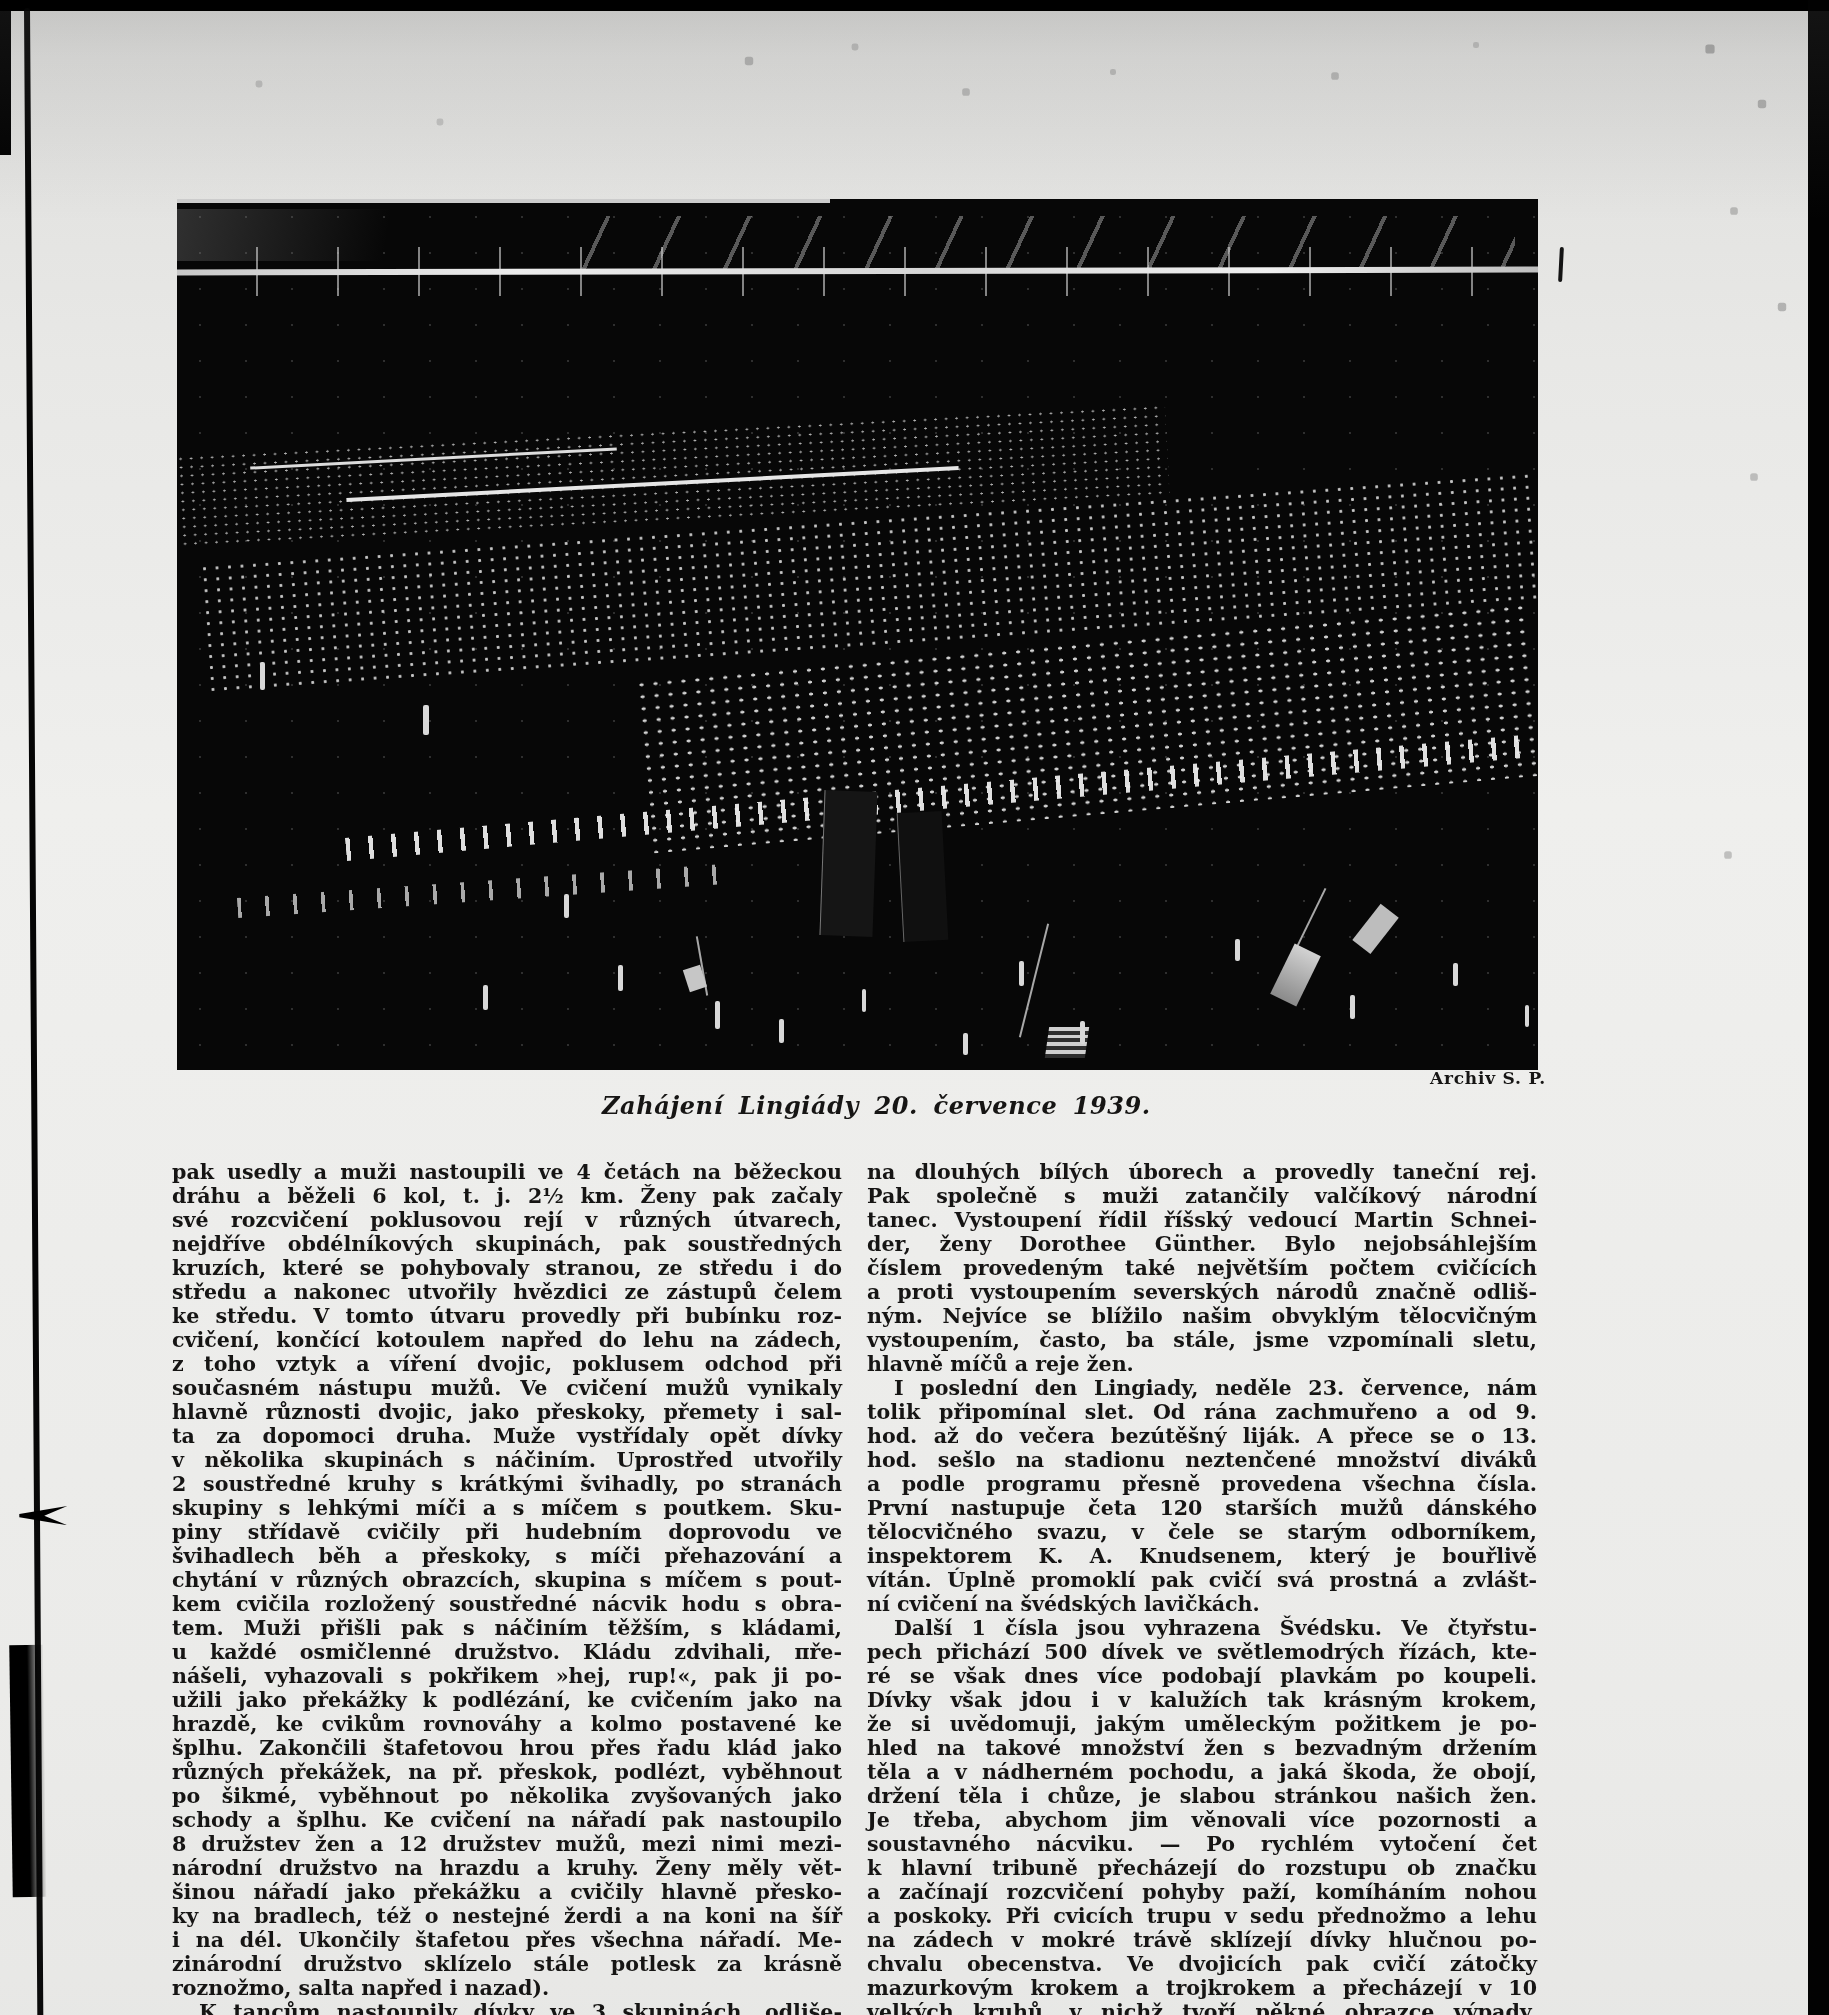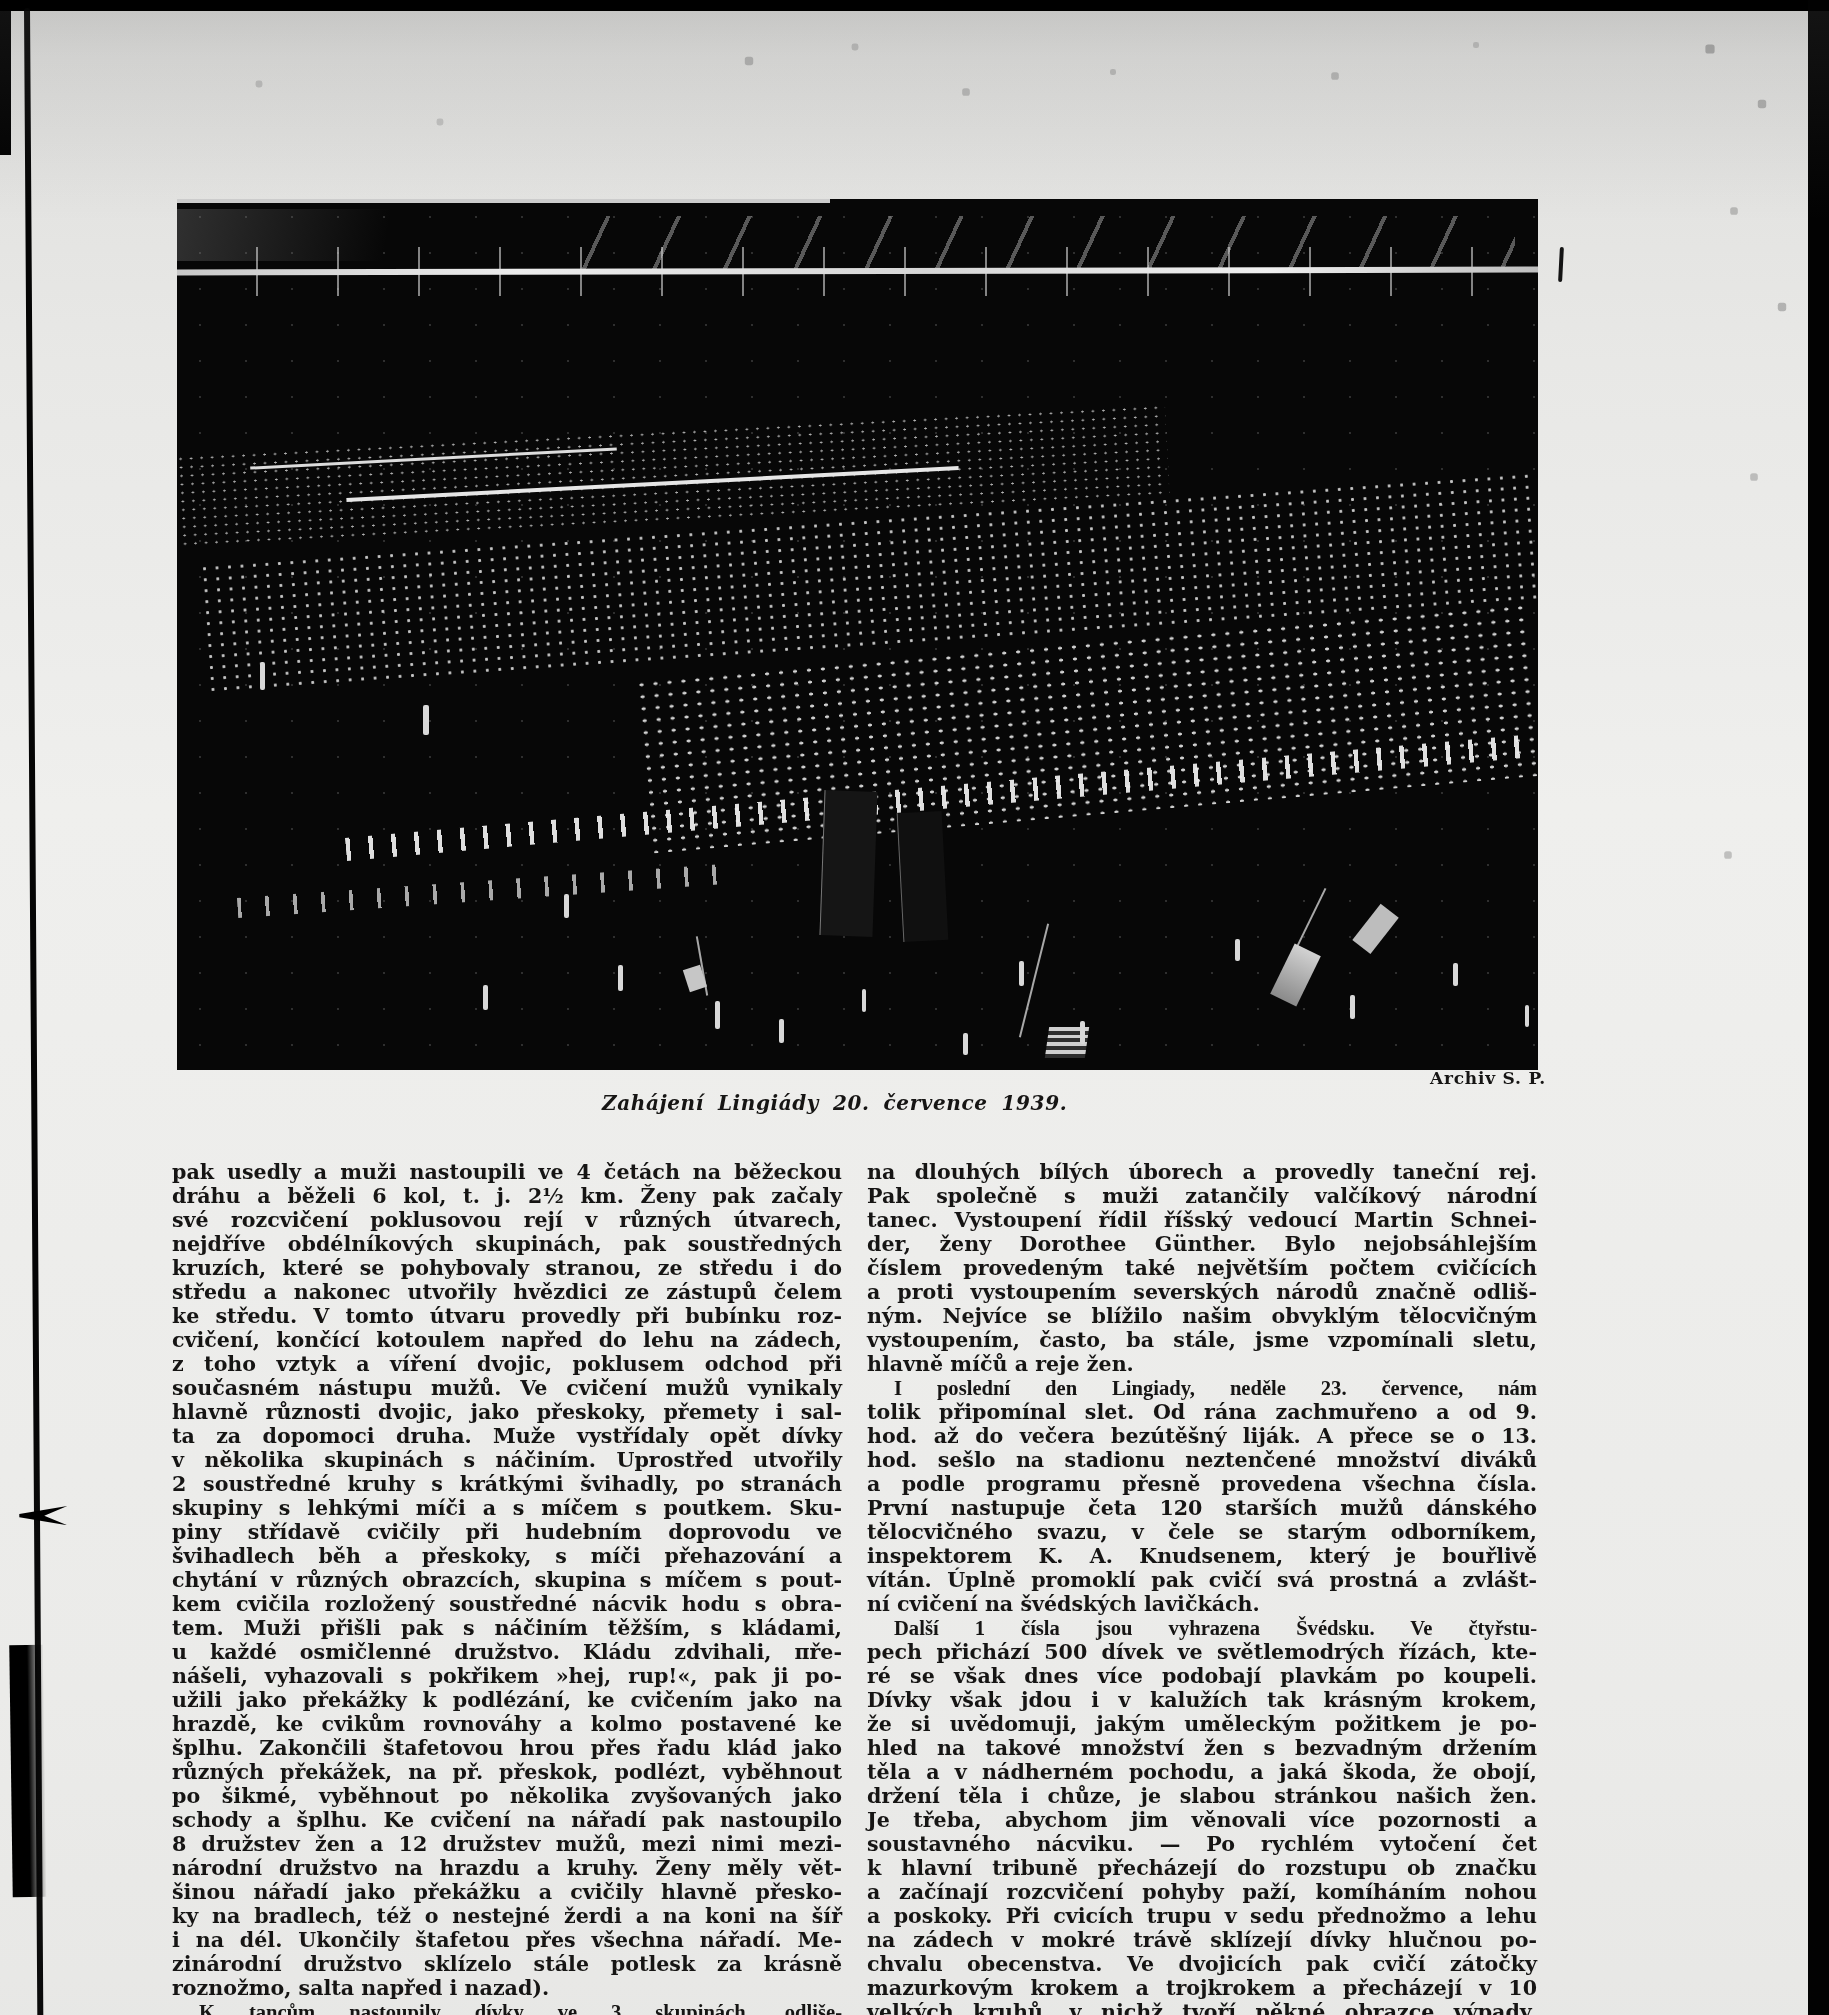--- a/index.html
+++ b/index.html
@@ -47,28 +47,28 @@
   .ph-frontrow2{left:60px;top:682px;width:488px;height:20px;transform:rotate(-4deg);background:repeating-linear-gradient(90deg,rgba(210,210,210,.8) 0 3.6px,transparent 3.6px 28px);}
   .fig{position:absolute;background:#d8d8d8;border-radius:2px;}
   .pole{position:absolute;background:#a8a8a8;}
   .flag-striped{left:870px;top:828px;width:40px;height:31px;background:repeating-linear-gradient(180deg,#cfcfcf 0 3.6px,#2e2e2e 3.6px 7.7px);transform:skewX(-8deg);}
   .flag-light1{left:1104px;top:748px;width:29px;height:56px;background:linear-gradient(180deg,#d2d2d2,#8a8a8a);transform:rotate(26deg);}
   .flag-light2{left:1187px;top:707px;width:23.4px;height:46px;background:#bdbdbd;transform:rotate(38deg);}
   .flag-dark1{left:645px;top:592px;width:52px;height:145px;background:#151515;border-left:1.6px solid #777;transform:rotate(2deg);}
   .flag-dark2{left:723px;top:613px;width:44px;height:129px;background:#101010;border-left:1.6px solid #666;transform:rotate(-3deg);}
   .flag-small{left:509px;top:768px;width:17.7px;height:23.4px;background:#c6c6c6;transform:rotate(-18deg);}
   
-  .caption{left:602px;top:1091px;width:504px;font-style:italic;font-weight:bold;font-size:20px;letter-spacing:0.6px;word-spacing:6.4px;color:var(--ink);white-space:nowrap;}
+  .caption{left:602px;top:1091px;width:504px;font-style:italic;font-weight:bold;font-size:24px;letter-spacing:0.6px;word-spacing:6.4px;color:var(--ink);white-space:nowrap;}
   .credit{right:284px;top:1068px;font-weight:bold;font-size:17px;letter-spacing:0.8px;color:var(--ink);white-space:nowrap;margin-left:16px;}
   .col{position:absolute;top:1160px;width:670px;color:var(--ink);font-size:20.6px;line-height:24px;font-weight:700;}
   .col-left{left:172px;}
   .col-right{left:867px;}
   .line{text-align:justify;text-align-last:justify;text-justify:inter-word;white-space:nowrap0;}
   .line.parend{text-align-last:left;}
-  .line.indent{text-indent:27px;font-family:Liberation Serif, serif;}
+  .line.indent{text-indent:27px;}
 </style>
 </head>
 <body>
 
 <div class="page">
 
   <div class="abs band-top"></div>
   <div class="abs band-right"></div>
 
   <div class="abs bar-tl"></div>

